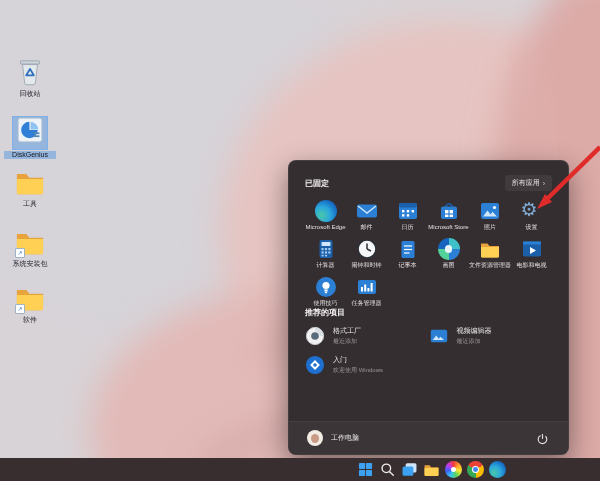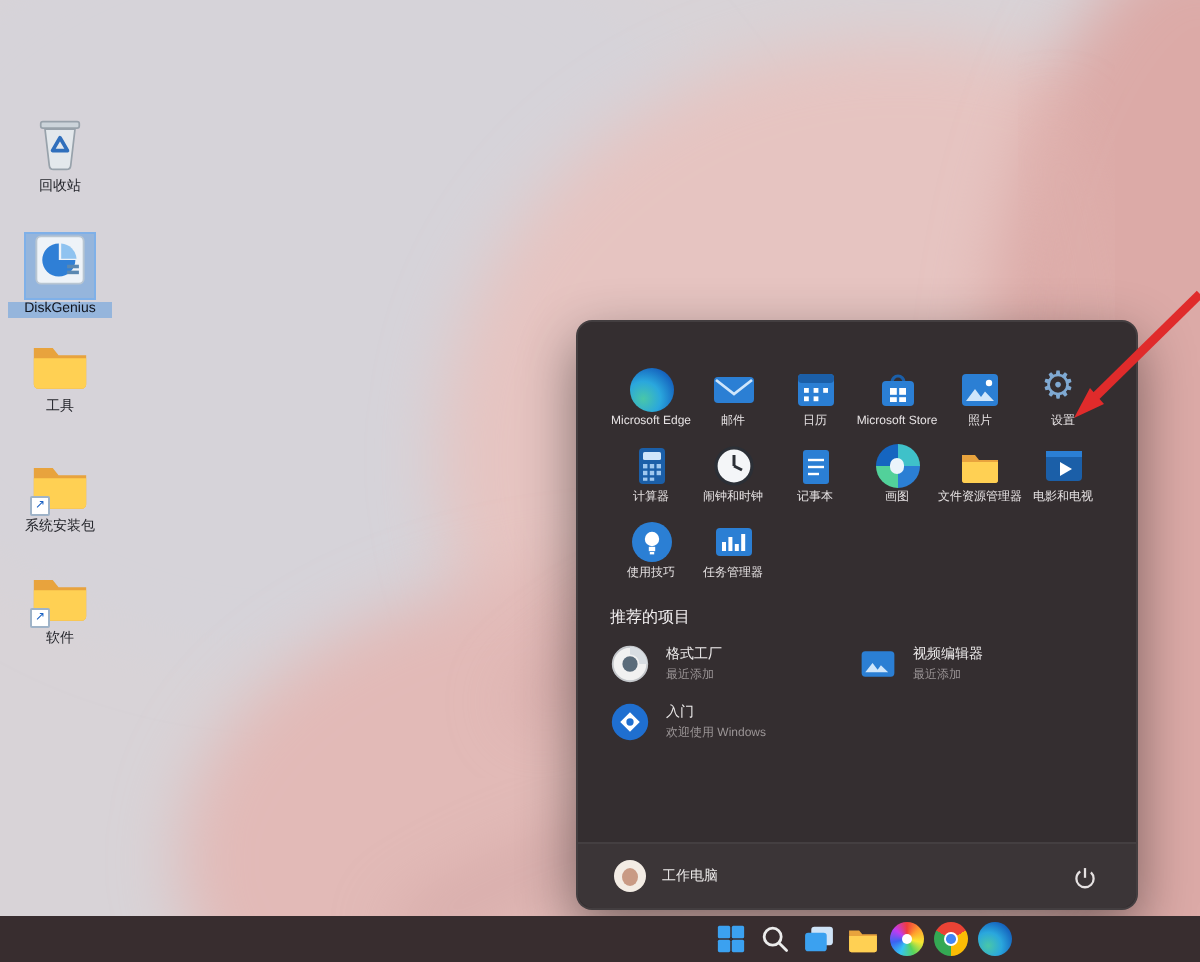--- a/index.html
+++ b/index.html
@@ -26,21 +26,21 @@
   }
   .sm-header{display:flex;align-items:center;justify-content:space-between;}
   .sm-title{font-size:8px;font-weight:bold;color:#f3f0f1;}
   .pill-btn{display:flex;align-items:center;gap:3px;background:#413b3d;border-radius:3px;
     padding:3px 7px;font-size:7px;color:#e9e5e6;cursor:pointer;}
   .pill-btn .chev{font-size:7px;color:#cfc9ca;}
   .pin-grid{display:grid;grid-template-columns:repeat(6,1fr);row-gap:7px;margin-top:9px;}
   .tile{display:flex;flex-direction:column;align-items:center;gap:2px;cursor:pointer;}
   .tile .t-ic{width:22px;height:22px;display:flex;align-items:center;justify-content:center;}
   .tile .t-lbl{font-size:6px;line-height:7px;color:#e6e2e3;white-space:nowrap;}
-  .sm-rec-title{font-size:8px;font-weight:normal;color:#f3f0f1;margin-top:12px;}
+  .sm-rec-title{font-size:8px;font-weight:bold;color:#f3f0f1;}
   .rec-grid{display:grid;grid-template-columns:1fr 1fr;row-gap:9px;margin-top:8px;}
   .rec-item{display:flex;align-items:center;gap:8px;cursor:pointer;}
   .rec-item .r-ic{width:20px;height:20px;flex:0 0 20px;display:flex;align-items:center;justify-content:center;}
   .rec-item .r-txt{display:flex;flex-direction:column;gap:1px;}
   .rec-item .r-title{font-size:7px;color:#eceaea;}
   .rec-item .r-sub{font-size:6px;color:#9b9596;}
   .user-bar{position:absolute;left:0;right:0;bottom:0;height:33px;background:rgba(255,255,255,.035);
     border-top:1px solid rgba(255,255,255,.05);border-radius:0 0 8px 8px;
     display:flex;align-items:center;padding:0 18px;box-sizing:border-box;}
   .avatar{width:16px;height:16px;border-radius:50%;background:#f3ece4;position:relative;overflow:hidden;cursor:pointer;}
@@ -132,20 +132,27 @@
             <path d="M2 5.5h6.5l2 2.5H20v10a1.5 1.5 0 0 1-1.5 1.5h-15A1.5 1.5 0 0 1 2 18z" fill="#e8a33d"></path>
             <path d="M2 9h18v9a1.5 1.5 0 0 1-1.5 1.5h-15A1.5 1.5 0 0 1 2 18z" fill="#ffd053"></path>
           </svg></span>
         <span class="shortcut-badge">↗</span>
       </span>
       <span class="lbl">软件</span>
     </div>
   </div>
 
 <div class="start-menu">
+  <div class="sm-header">
+    <span class="sm-title">已固定</span>
+    <span class="pill-btn">
+      <span>所有应用</span>
+      <span class="chev">›</span>
+    </span>
+  </div>
   <div class="pin-grid" id="pin-grid">
       <div class="tile">
         <span class="t-ic">
           <span style="display: block; width: 100%; height: 100%;">
             <span class="cic cic-edge"></span>
           </span>
         </span>
         <span class="t-lbl">Microsoft Edge</span>
       </div>
       <div class="tile">

